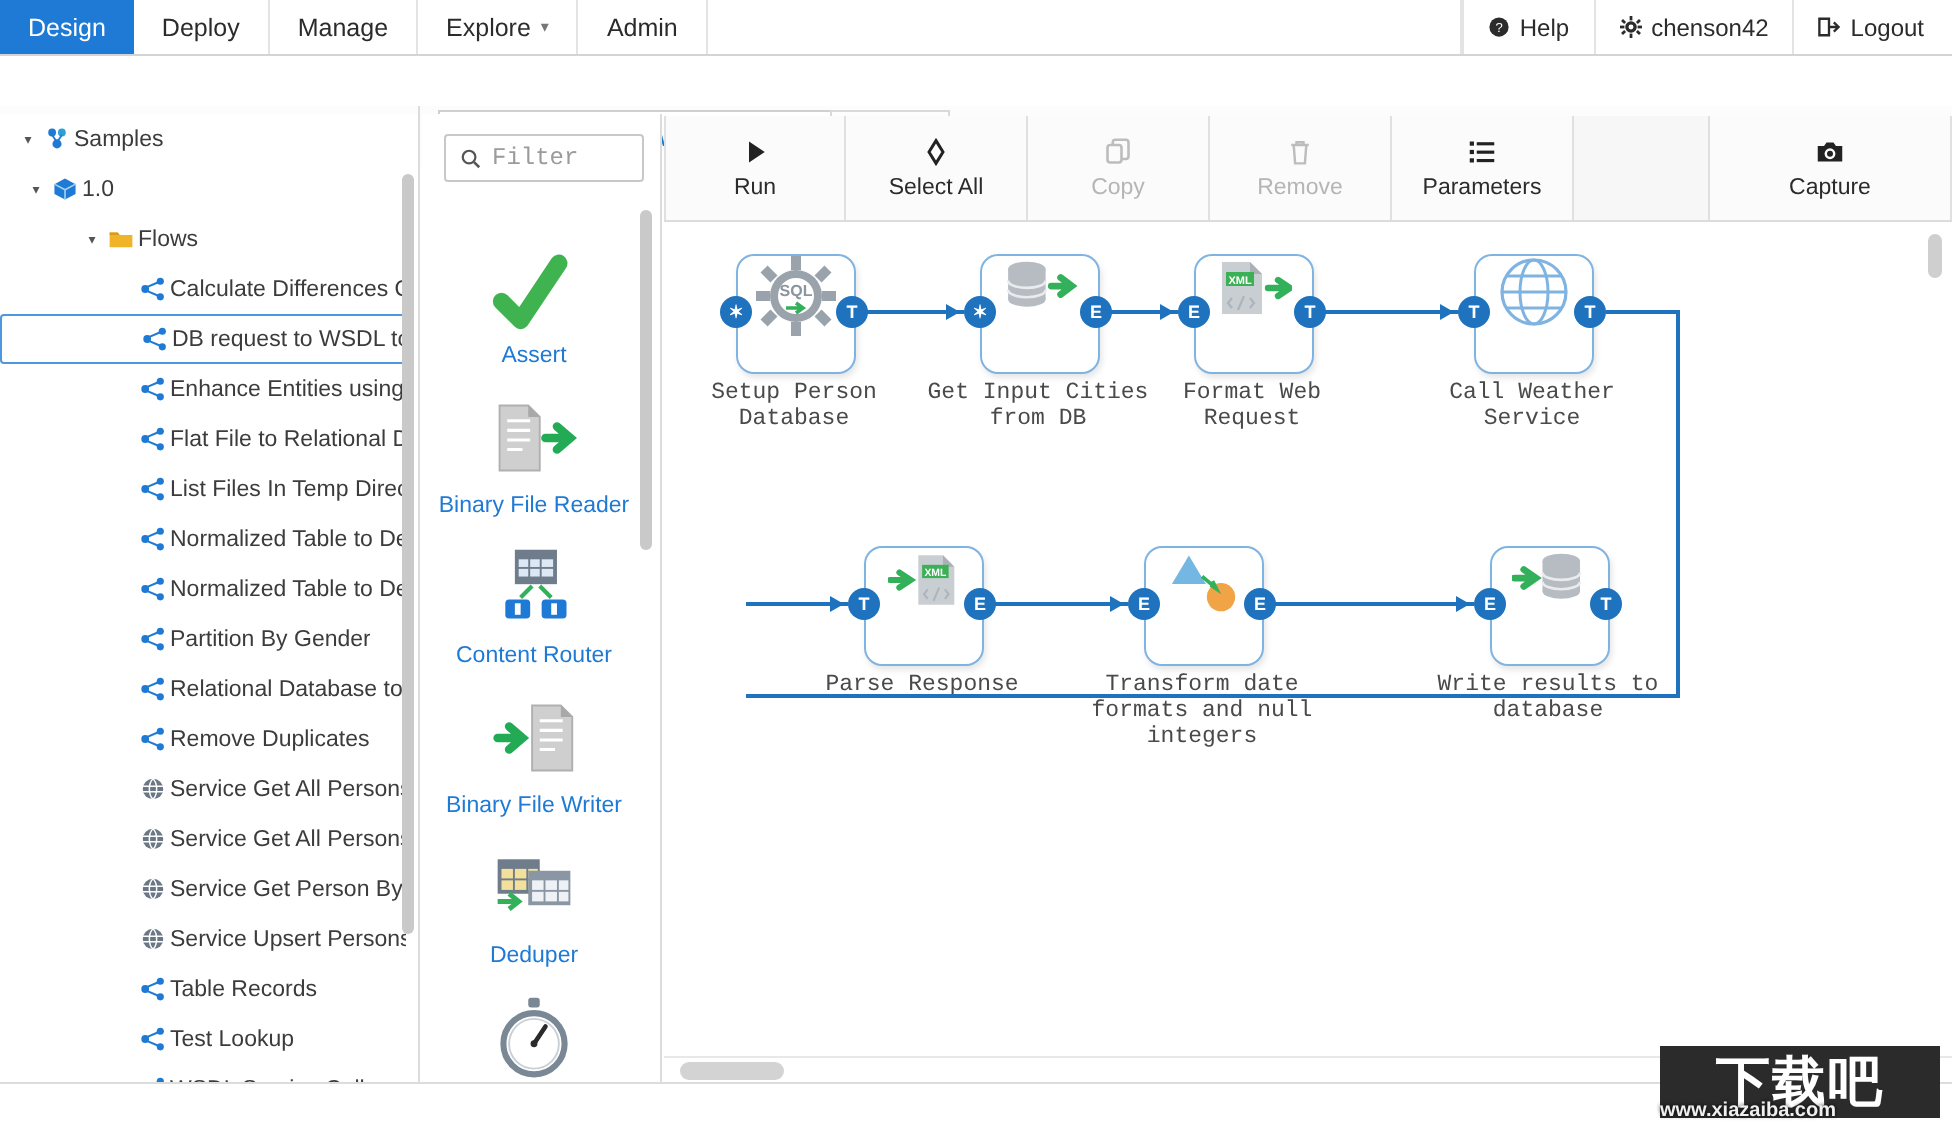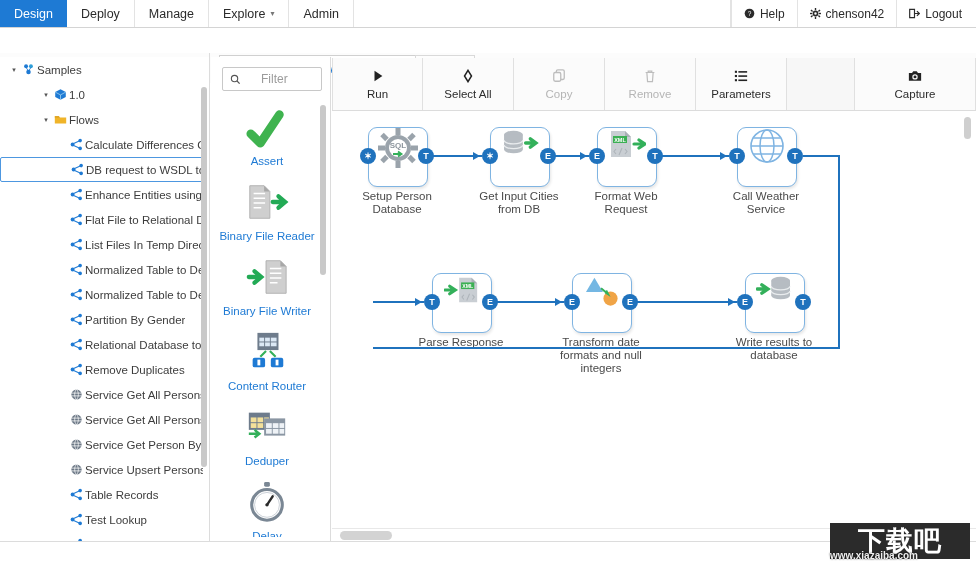--- a/index.html
+++ b/index.html
@@ -102,25 +102,25 @@
   .pb-brand .m{color:#1558a8;}
 
   
   .palette{
     position:absolute;left:211px;top:57px;width:120px;height:484px;
     background:#ffffff;border-right:1px solid #dcdcdc;box-sizing:border-box;
   }
   .filterbox{
     position:absolute;left:11px;top:10px;width:100px;height:24px;
     border:1px solid #c8c8c8;border-radius:2px;background:#fff;
-    display:flex;align-items:center;gap:20px;padding-left:7px;box-sizing:border-box;
+    display:flex;align-items:center;gap:5px;padding-left:7px;box-sizing:border-box;font-family:Liberation Mono, monospace;
   }
   .filterbox .ph{color:#9b9b9b;font-size:12px;}
   .palettelist{
-    position:absolute;left:0;top:40px;width:108px;height:440px;overflow:hidden;
+    position:absolute;left:0;top:57px;width:108px;height:440px;overflow:hidden;
   }
   .pitem{
     width:112px;height:75px;display:flex;flex-direction:column;
     align-items:center;justify-content:flex-end;gap:3px;padding-bottom:4px;box-sizing:border-box;
   }
   .pitem .plabel{font-size:11.5px;color:#1e7ad4;text-align:center;line-height:1.1;white-space:nowrap;}
   .pscroll{position:absolute;right:4px;top:48px;width:6px;height:430px;}
   .pscroll .thumb{position:absolute;left:0;top:0;width:6px;height:170px;background:#c9c9c9;border-radius:3px;}
 
   
@@ -159,21 +159,21 @@
   
   .fnode{position:absolute;}
   .fbox{
     position:absolute;left:0;top:0;width:58px;height:58px;
     border:1.4px solid #7fb4e2;border-radius:9px;background:#ffffff;
     box-shadow:1px 2px 3px rgba(0,0,0,0.10);
     display:flex;align-items:flex-start;justify-content:center;
   }
   .flabel{
     position:absolute;top:63px;left:-29px;width:116px;text-align:center;
-    font-size:11.5px;color:#4a4a4a;line-height:13px;
+    font-size:11.5px;color:#4a4a4a;line-height:13px;font-family:Liberation Mono, monospace;
   }
   .port{
     position:absolute;top:21px;width:16px;height:16px;border-radius:50%;
     background:#1f72bd;color:#ffffff;font-size:9px;font-weight:bold;
     display:flex;align-items:center;justify-content:center;line-height:1;z-index:5;
   }
   .port.left{left:-8px;}
   .port.right{left:50px;}
 
   .link{position:absolute;background:#1f72bd;}
@@ -297,21 +297,21 @@
           <span class="nicon">
             <svg width="13" height="13" viewBox="0 0 16 16">
               <circle cx="5" cy="4" r="2.4" fill="#1e7ad4"></circle>
               <circle cx="11" cy="4" r="2.4" fill="#2f9fd8"></circle>
               <circle cx="8" cy="11" r="2.8" fill="#1e7ad4"></circle>
               <path d="M5 5.5 L8 10 M11 5.5 L8 10" stroke="#1e7ad4" stroke-width="1.1"></path>
             </svg>
           </span>
           <span class="ntext">Samples</span>
         </div>
-        <div class="node" style="padding-left: 40px;">
+        <div class="node" style="padding-left: 12px;">
           <span class="arrow">▾</span>
           <span class="nicon">
             <svg width="13" height="13" viewBox="0 0 16 16">
               <path d="M8 1.5 L14.5 5 L14.5 11 L8 14.5 L1.5 11 L1.5 5 Z" fill="#1e7ad4"></path>
               <path d="M1.5 5 L8 8.5 L14.5 5" fill="none" stroke="#9ed2ef" stroke-width="1"></path>
               <path d="M8 8.5 L8 14.5" stroke="#9ed2ef" stroke-width="1"></path>
             </svg>
           </span>
           <span class="ntext">1.0</span>
         </div>
@@ -554,31 +554,20 @@
         <div class="pitem">
           <span><svg width="44" height="44" viewBox="0 0 46 46">
               <path d="M5 6 L20 6 L26 12 L26 40 L5 40 Z" fill="#cfcfcf" stroke="#b0b0b0"></path>
               <path d="M20 6 L26 12 L20 12 Z" fill="#a8a8a8"></path>
               <g stroke="#fff" stroke-width="1.6">
                 <path d="M9 14h12M9 19h12M9 24h12M9 29h8"></path>
               </g>
               <path d="M29 23 L40 23 M35 17 L42 23 L35 29" stroke="#22aa55" stroke-width="4.5" fill="none" stroke-linecap="round"></path>
             </svg></span>
           <span class="plabel">Binary File Reader</span>
-        </div>
-        <div class="pitem">
-          <span><svg width="44" height="44" viewBox="0 0 46 46">
-              <path d="M22 6 L37 6 L43 12 L43 40 L22 40 Z" fill="#cfcfcf" stroke="#b0b0b0"></path>
-              <path d="M37 6 L43 12 L37 12 Z" fill="#a8a8a8"></path>
-              <g stroke="#fff" stroke-width="1.6">
-                <path d="M26 14h12M26 19h12M26 24h12M26 29h8"></path>
-              </g>
-              <path d="M4 23 L15 23 M10 17 L17 23 L10 29" stroke="#22aa55" stroke-width="4.5" fill="none" stroke-linecap="round"></path>
-            </svg></span>
-          <span class="plabel">Binary File Writer</span>
         </div>
         <div class="pitem">
           <span><svg width="44" height="44" viewBox="0 0 46 46">
               <rect x="13" y="3" width="22" height="18" fill="#6e7c8c"></rect>
               <g fill="#dce9f5">
                 <rect x="15" y="8" width="5" height="4"></rect>
                 <rect x="21" y="8" width="5" height="4"></rect>
                 <rect x="27" y="8" width="6" height="4"></rect>
                 <rect x="15" y="13" width="5" height="4"></rect>
                 <rect x="21" y="13" width="5" height="4"></rect>
@@ -588,20 +577,31 @@
               <g fill="#1e7ad4">
                 <rect x="8" y="29" width="13" height="10" rx="2"></rect>
                 <rect x="27" y="29" width="13" height="10" rx="2"></rect>
               </g>
               <g fill="#fff">
                 <rect x="13" y="31" width="3" height="6"></rect>
                 <rect x="32" y="31" width="3" height="6"></rect>
               </g>
             </svg></span>
           <span class="plabel">Content Router</span>
+        </div>
+        <div class="pitem">
+          <span><svg width="44" height="44" viewBox="0 0 46 46">
+              <path d="M22 6 L37 6 L43 12 L43 40 L22 40 Z" fill="#cfcfcf" stroke="#b0b0b0"></path>
+              <path d="M37 6 L43 12 L37 12 Z" fill="#a8a8a8"></path>
+              <g stroke="#fff" stroke-width="1.6">
+                <path d="M26 14h12M26 19h12M26 24h12M26 29h8"></path>
+              </g>
+              <path d="M4 23 L15 23 M10 17 L17 23 L10 29" stroke="#22aa55" stroke-width="4.5" fill="none" stroke-linecap="round"></path>
+            </svg></span>
+          <span class="plabel">Binary File Writer</span>
         </div>
         <div class="pitem">
           <span><svg width="44" height="44" viewBox="0 0 46 46">
               <rect x="4" y="8" width="22" height="18" fill="#6e7c8c"></rect>
               <g fill="#f3e09a">
                 <rect x="6" y="13" width="6" height="5"></rect>
                 <rect x="13" y="13" width="6" height="5"></rect>
                 <rect x="20" y="13" width="5" height="5"></rect>
                 <rect x="6" y="19" width="6" height="5"></rect>
                 <rect x="13" y="19" width="6" height="5"></rect>

